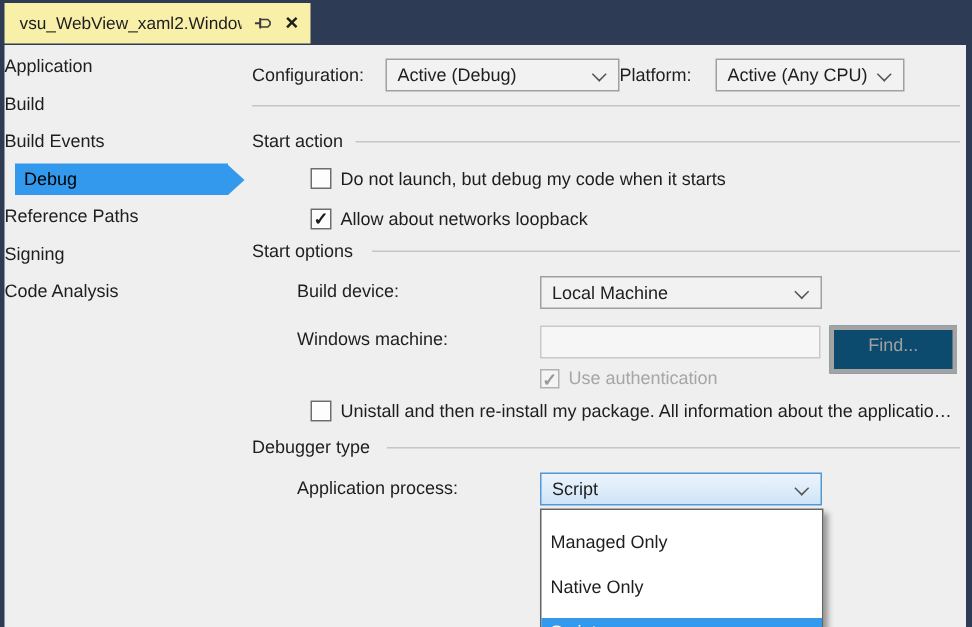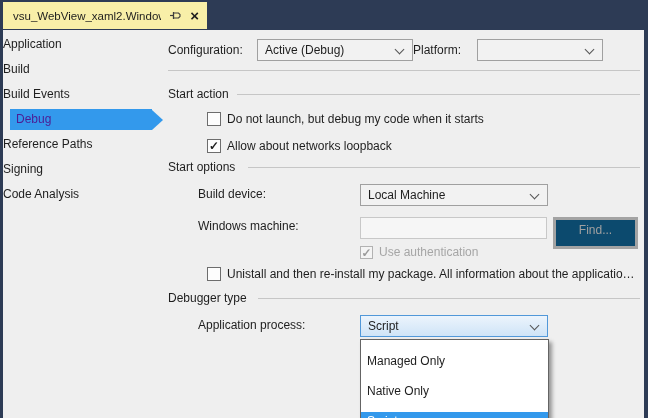--- a/index.html
+++ b/index.html
@@ -22,21 +22,21 @@
   
   .content-panel {
     position:absolute; left:3px; top:30px; width:641px; height:388px;
     background:#efefef;
   }
   
   .sidebar { position:absolute; left:3px; top:32px; width:150px; }
   .side-item { height:25px; line-height:25px; white-space:nowrap; cursor:default; }
   .side-item.sel {
     position:relative; height:21px; line-height:21px; margin:2px 1px 2px 7px;
-    padding-left:6px; background:#3399ec; color:#4c1d95;
+    padding-left:6px; background:#3399ec; color:#000000;
   }
   .side-item.sel::after {
     content:""; position:absolute; right:-11px; top:50%; transform:translateY(-50%);
     border-top:10px solid transparent; border-bottom:10px solid transparent;
     border-left:11px solid #3399ec;
   }
   
   .lbl { position:absolute; line-height:15px; white-space:nowrap; }
   .grp-line { position:absolute; height:1px; background:#c6c6c6; }
   .vs-select {
@@ -109,20 +109,21 @@
     <div class="side-item">Code Analysis</div>
   </div>
 
   <div class="lbl" style="left:168px; top:43px;">Configuration:</div>
   <div class="vs-select" style="left:257px; top:39px; width:156px;">
     <span>Active (Debug)</span>
     <span class="chev"></span>
   </div>
   <div class="lbl" style="left:413px; top:43px;">Platform:</div>
   <div class="vs-select" style="left:477px; top:39px; width:126px;">
+    <span>Active (Any CPU)</span>
     <span class="chev"></span>
   </div>
   <div class="grp-line" style="left:168px; top:70px; width:472px;"></div>
 
   <div class="lbl" style="left:168px; top:87px;">Start action</div>
   <div class="grp-line" style="left:237px; top:94px; width:403px;"></div>
 
   <div class="cb" style="left:207px; top:112px;"></div>
   <div class="lbl" style="left:227px; top:112px;">Do not launch, but debug my code when it starts</div>
 

